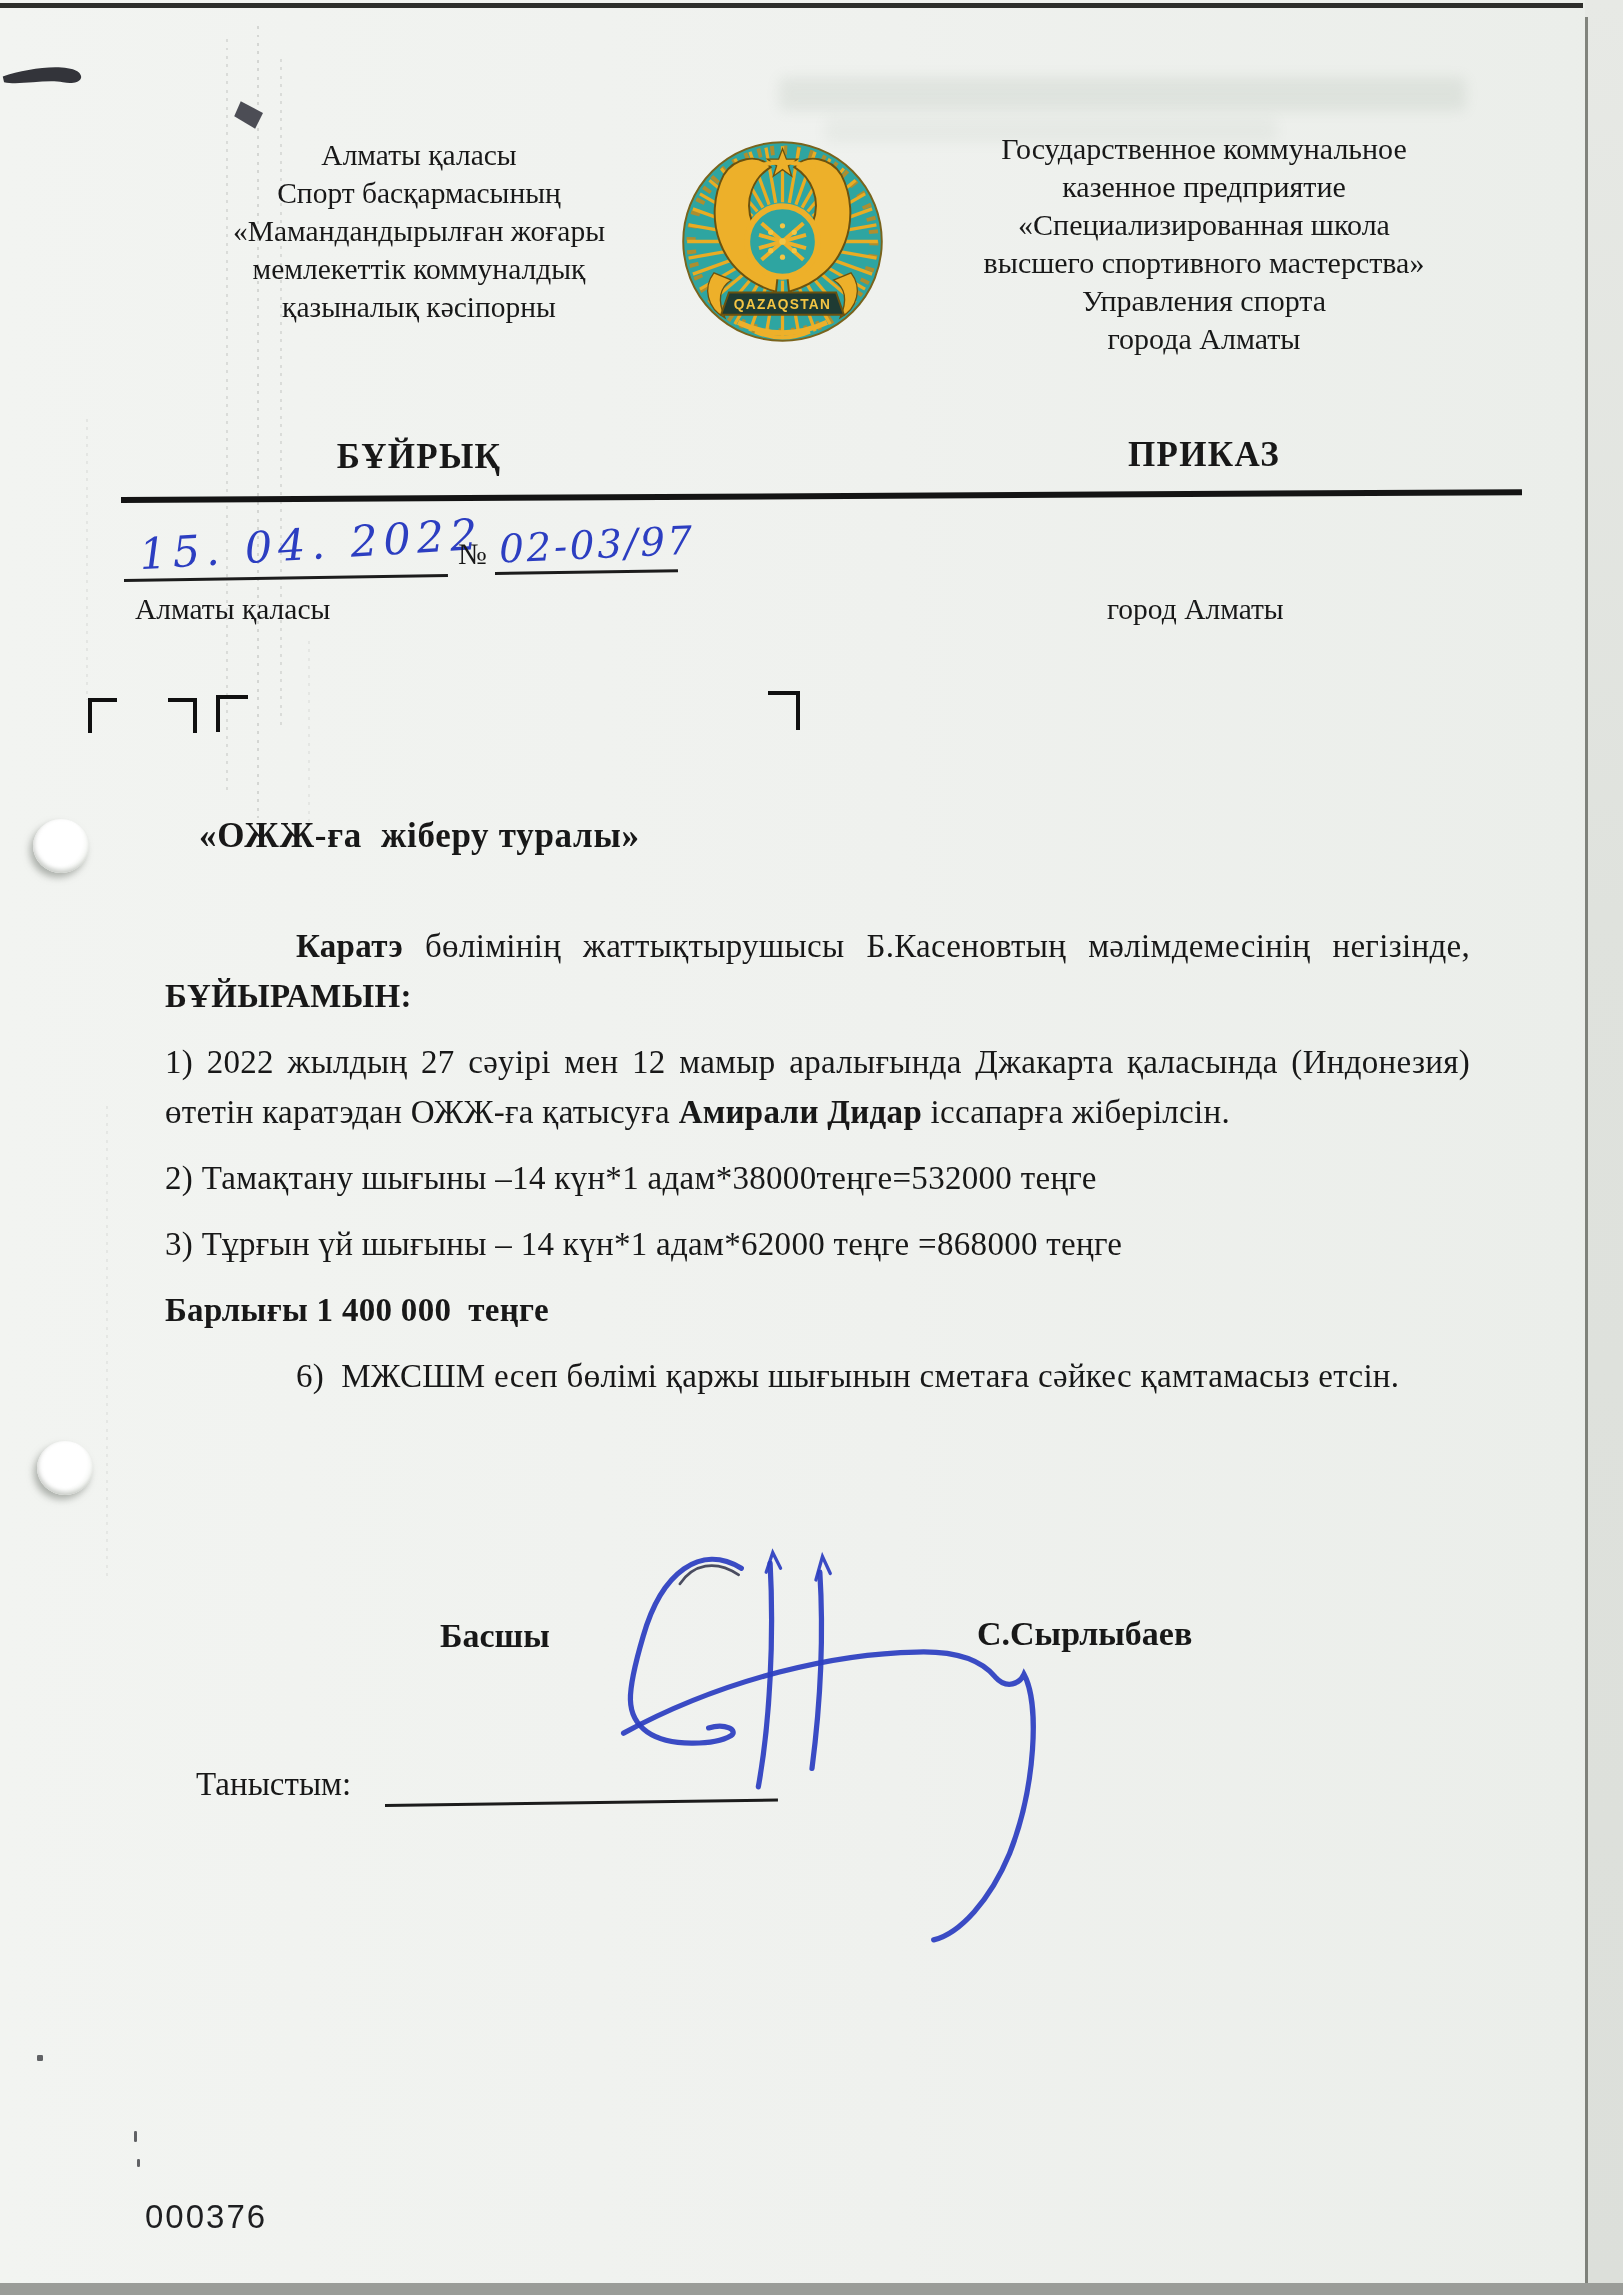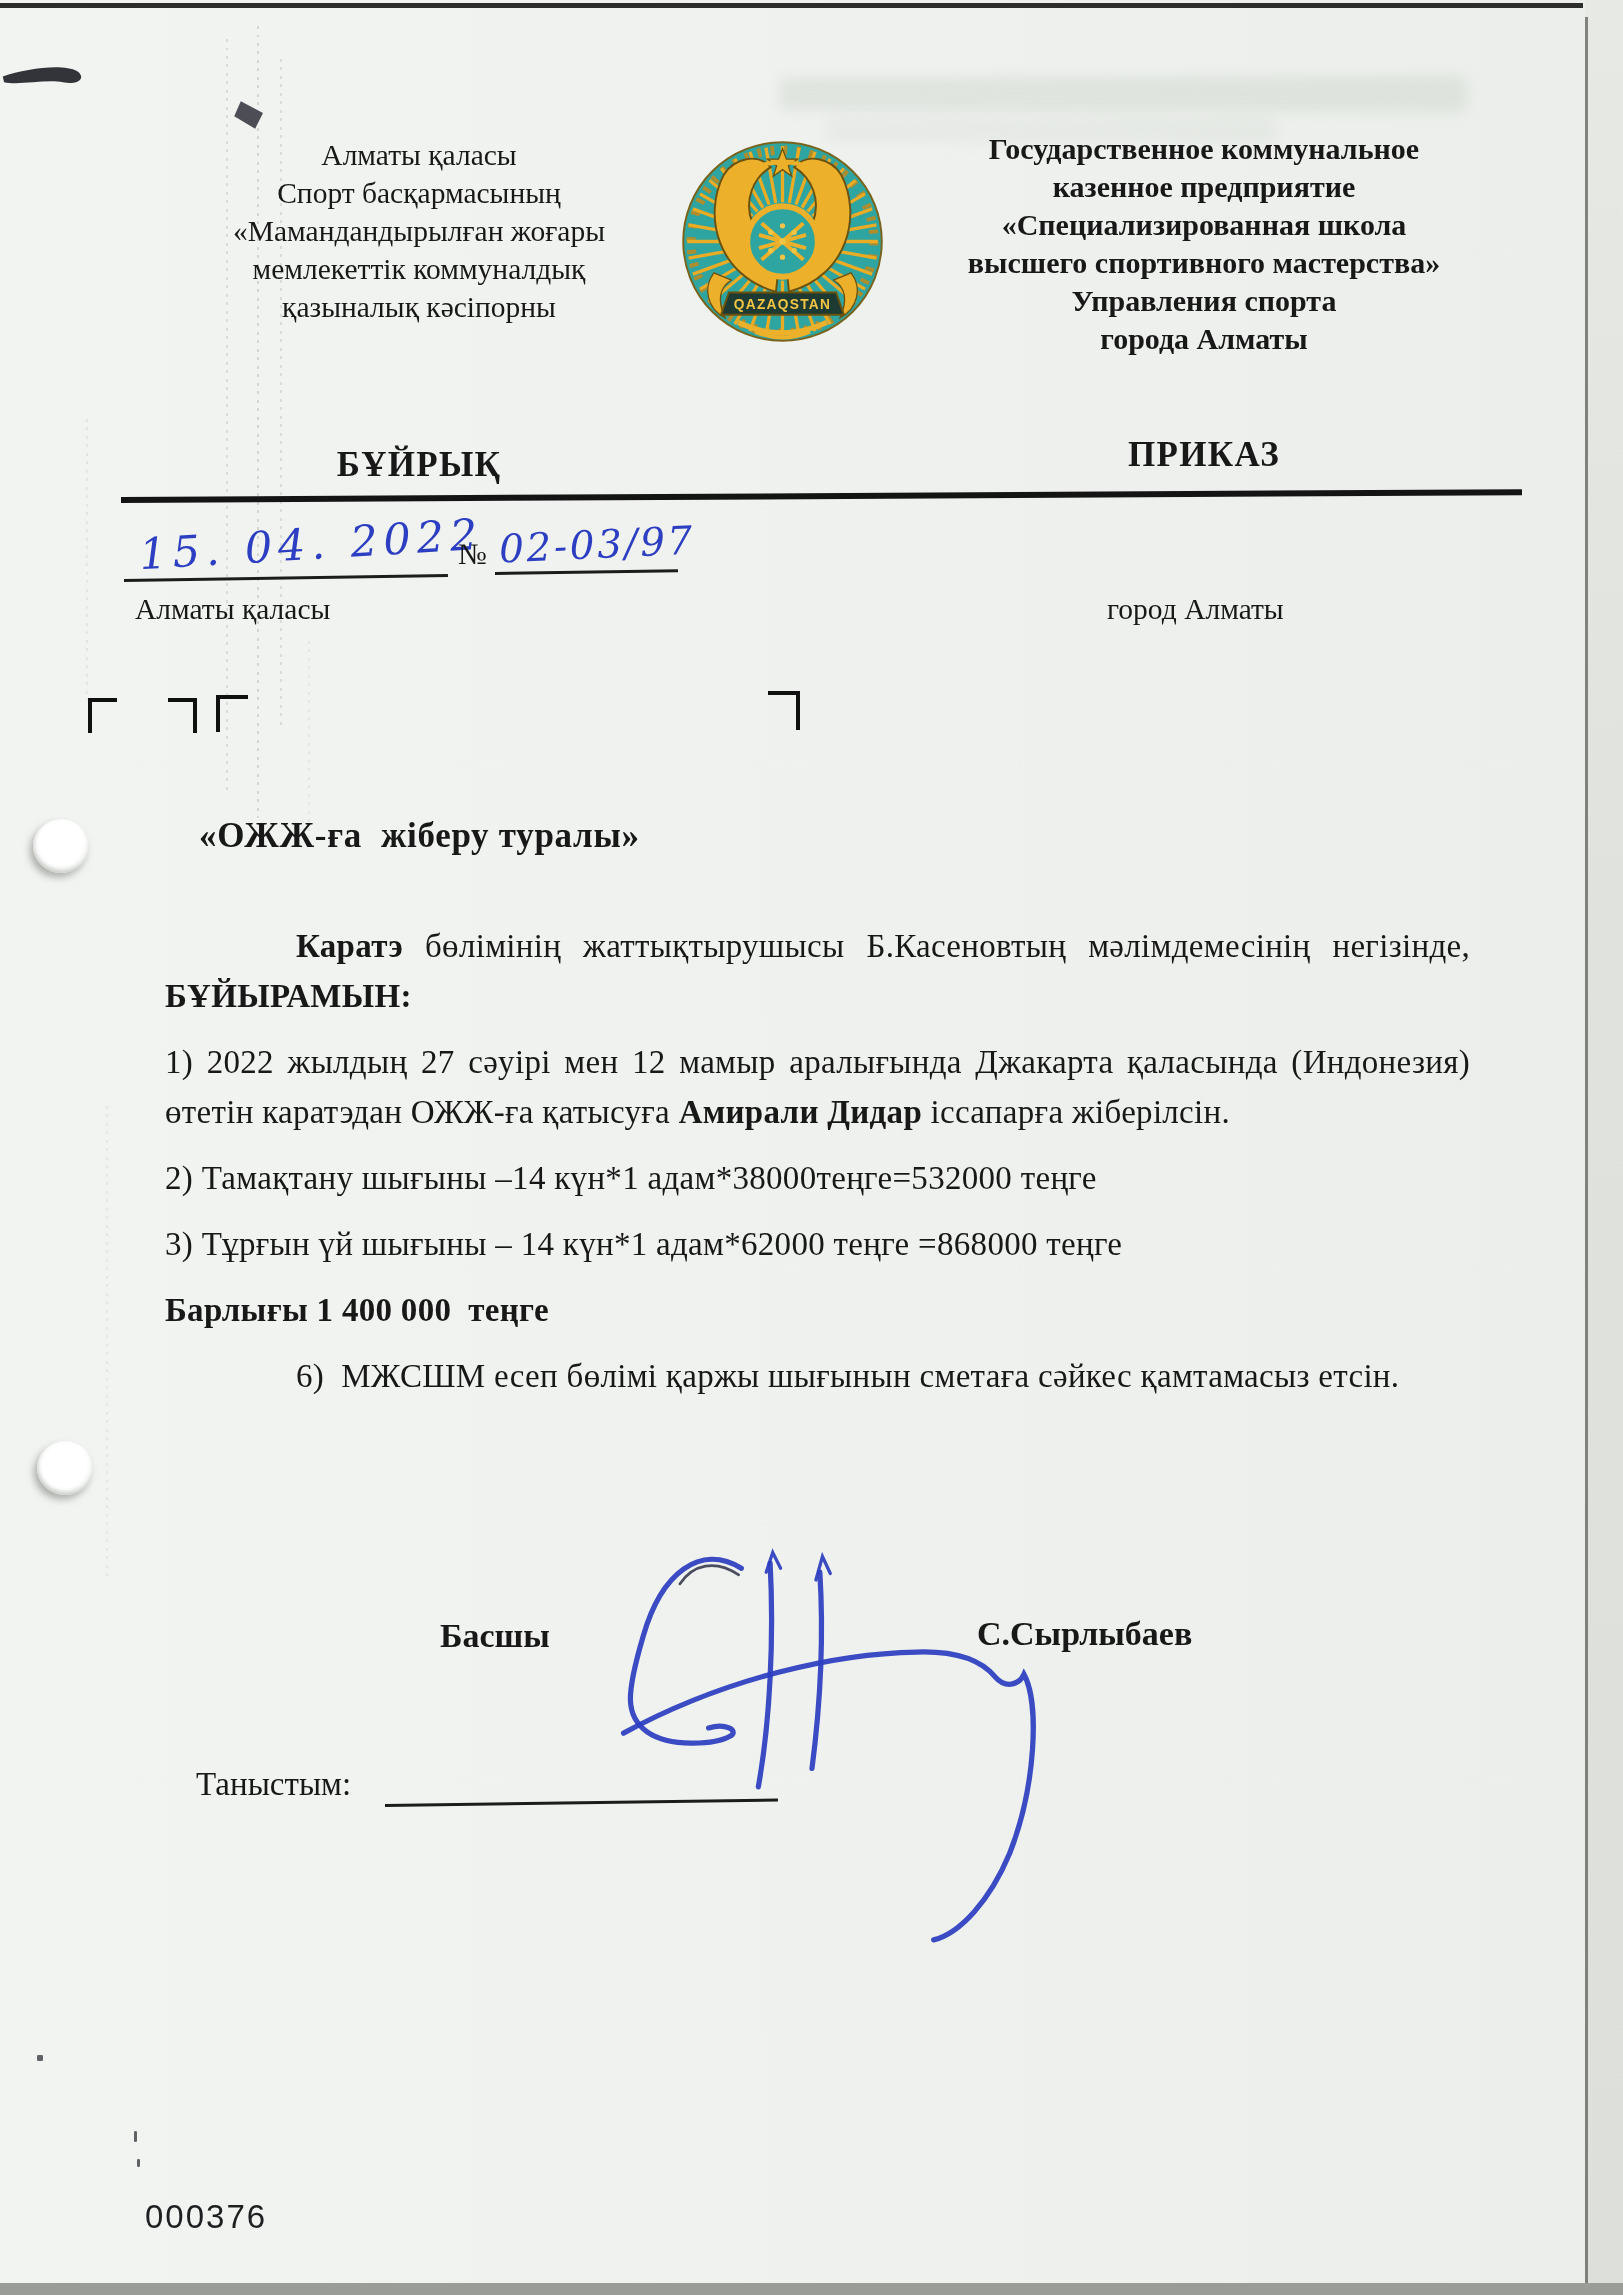--- a/index.html
+++ b/index.html
@@ -81,21 +81,21 @@
   <div class="abs speck" style="left:134px;top:2131px;width:3.3px;height:10.5px;"></div>
   <div class="abs speck" style="left:137px;top:2159px;width:2.6px;height:7.9px;"></div>
 
   <div class="abs org" style="left:213px;top:136px;">
     <div>Алматы қаласы</div>
     <div>Спорт басқармасының</div>
     <div>«Мамандандырылған жоғары</div>
     <div>мемлекеттік коммуналдық</div>
     <div>қазыналық кәсіпорны</div>
   </div>
-  <div class="abs org org-right" style="left:929px;top:130px;font-weight:bold;">
+  <div class="abs org org-right" style="left:929px;top:130px;">
     <div>Государственное коммунальное</div>
     <div>казенное предприятие</div>
     <div>«Специализированная школа</div>
     <div>высшего спортивного мастерства»</div>
     <div>Управления спорта</div>
     <div>города Алматы</div>
   </div>
 
   <svg class="abs emblem" width="209" height="209" viewBox="0 0 320 320">
     <circle cx="160" cy="160" r="152" fill="#2ea5a1" stroke="#7a641c" stroke-width="3"></circle>
@@ -159,21 +159,21 @@
       <circle cx="160" cy="184" r="4"></circle>
     </g>
     <path d="M160,18 L166,34 L183,34 L169,44 L174,60 L160,50 L146,60 L151,44 L137,34 L154,34 Z" fill="#edb02a" stroke="#6b520f" stroke-width="2"></path>
     <path d="M110,48 Q160,30 210,48" fill="none" stroke="#edb02a" stroke-width="6"></path>
     <path d="M78,238 L242,238 L254,272 L66,272 Z" fill="#1e3b33" stroke="#6b520f" stroke-width="3"></path>
     <text x="160" y="263" text-anchor="middle" fill="#f3c544" font-family="Liberation Sans, sans-serif" font-size="21" font-weight="bold" letter-spacing="2">QAZAQSTAN</text>
     <path d="M92,284 Q160,316 228,284" fill="none" stroke="#edb02a" stroke-width="8"></path>
     <path d="M118,298 Q160,316 202,298" fill="none" stroke="#edb02a" stroke-width="6"></path>
   </svg>
 
-  <div class="abs doc-label" style="left:213px;top:437px;margin-top:8px;">БҰЙРЫҚ</div>
+  <div class="abs doc-label" style="left:213px;top:437px;">БҰЙРЫҚ</div>
   <div class="abs doc-label" style="left:929px;top:435px;width:550px;">ПРИКАЗ</div>
   <div class="abs rule"></div>
 
   <div class="abs hw hw-date">15. 04. 2022</div>
   <div class="abs uline" style="left:124px;top:579px;width:324px;transform:rotate(-0.9deg);"></div>
   <div class="abs no-sign">№</div>
   <div class="abs hw hw-num">02-03/97</div>
   <div class="abs uline" style="left:495px;top:572px;width:183px;transform:rotate(-0.9deg);"></div>
   <div class="abs city" style="left:135px;top:593px;">Алматы қаласы</div>
   <div class="abs city" style="left:1107px;top:593px;">город Алматы</div>

